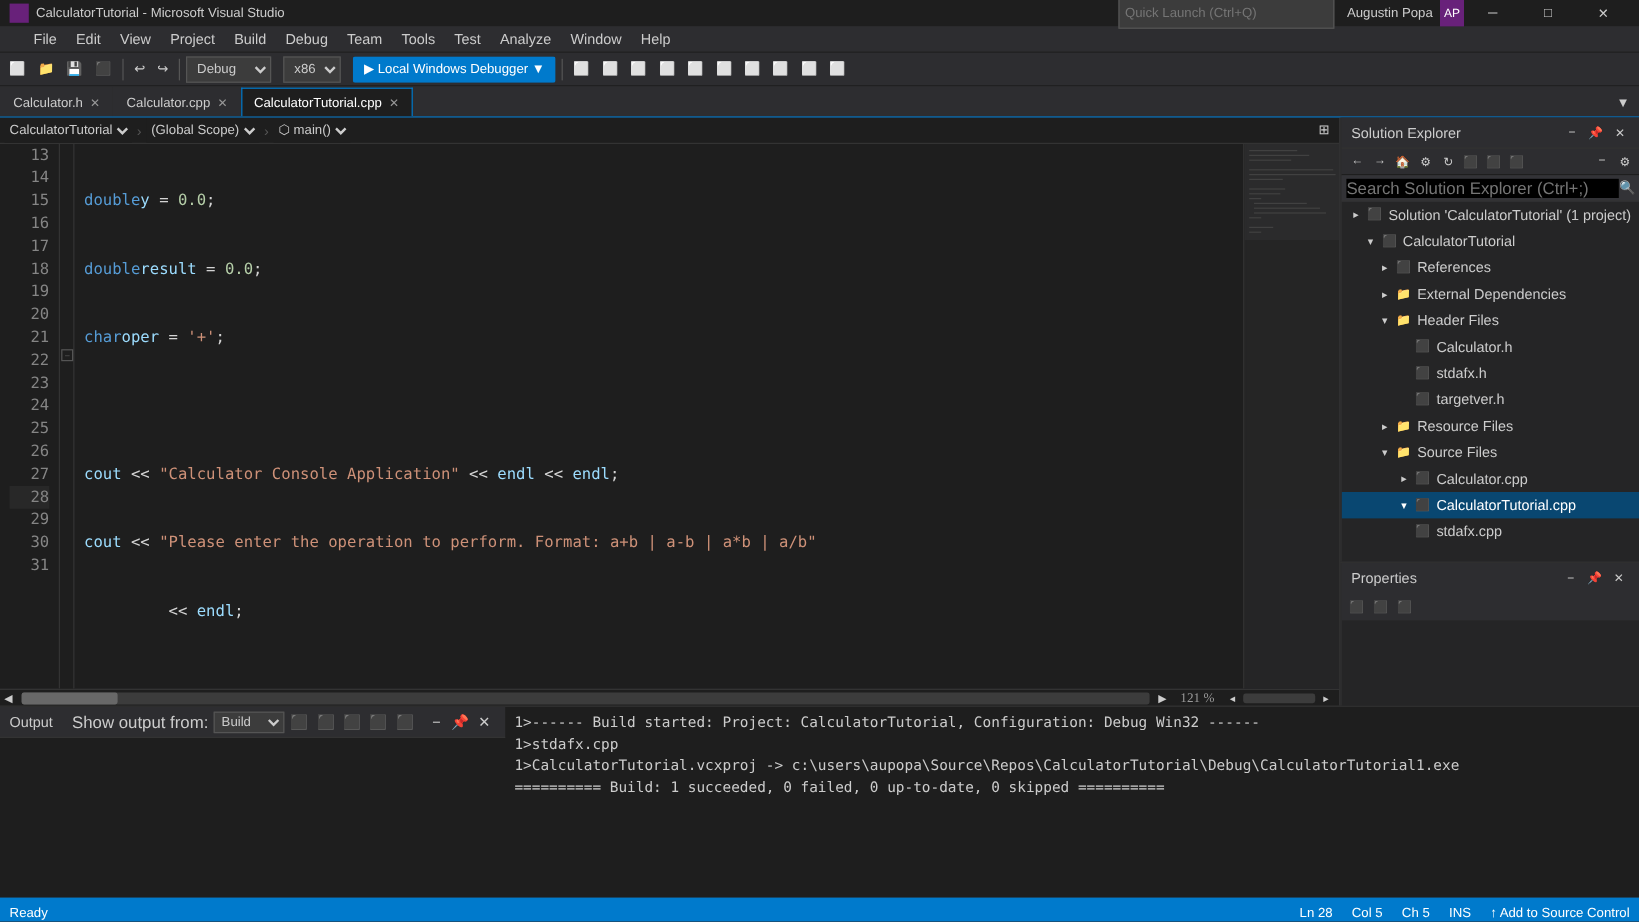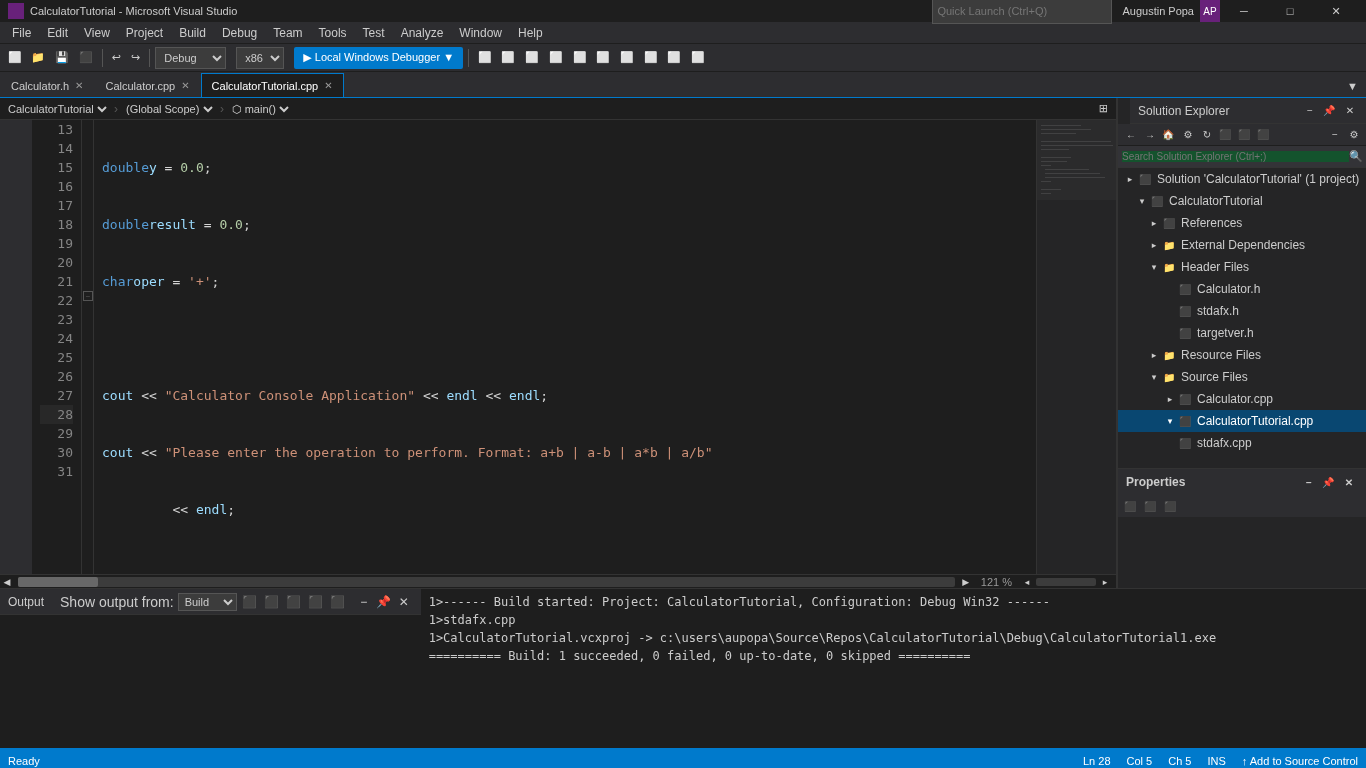--- a/index.html
+++ b/index.html
@@ -7,80 +7,80 @@
 
     
     #title-bar { height: 22px; background: #1e1e1e; display: flex; align-items: center; justify-content: space-between; padding: 0 8px; color: #ccc; font-size: 11px; }
     #title-bar-left { display: flex; align-items: center; gap: 6px; }
     #title-bar-right { display: flex; align-items: center; gap: 2px; }
     .title-bar-btn { width: 44px; height: 22px; display: flex; align-items: center; justify-content: center; cursor: pointer; font-size: 11px; color: #ccc; }
     #quick-launch { background: #3c3c3c; border: 1px solid #555; color: #ccc; height: 26px; width: 180px; padding: 0 4px; font-size: 11px; }
     .vs-logo { width: 16px; height: 16px; background: #68217a; display: inline-block; }
 
     
-    #menu-bar { height: 22px; background: #2d2d30; display: flex; align-items: center; padding: 0 4px; border-bottom: 1px solid #1e1e1e; }
+    #menu-bar { height: 22px; background: #2d2d30; display: flex; align-items: center; padding: 0 20px; border-bottom: 1px solid #1e1e1e; }
     .menu-item { padding: 0 8px; height: 22px; display: flex; align-items: center; cursor: pointer; color: #ccc; font-size: 12px; }
 
     
     #toolbar { height: 28px; background: #2d2d30; display: flex; align-items: center; padding: 0 4px; gap: 2px; border-bottom: 1px solid #1e1e1e; }
     .toolbar-btn { height: 22px; padding: 0 3px; display: flex; align-items: center; cursor: pointer; color: #ccc; font-size: 11px; border: 1px solid transparent; }
     .toolbar-separator { width: 1px; height: 18px; background: #555; margin: 0 3px; }
     .toolbar-dropdown { height: 22px; background: #3c3c3c; border: 1px solid #555; color: #ccc; font-size: 11px; padding: 0 4px; }
 
     
     #tab-bar { height: 26px; background: #2d2d30; display: flex; align-items: flex-end; padding: 0; border-bottom: 1px solid #007acc; overflow: hidden; }
     .tab { height: 24px; padding: 0 10px; display: flex; align-items: center; gap: 6px; cursor: pointer; font-size: 11px; color: #ccc; background: #2d2d30; border: 1px solid transparent; border-bottom: none; white-space: nowrap; }
     .tab.active { background: #1e1e1e; color: #fff; border-color: #007acc; border-bottom-color: #1e1e1e; }
     .tab-close { font-size: 10px; cursor: pointer; color: #999; }
     #tab-bar-right { margin-left: auto; display: flex; align-items: center; padding: 0 4px; }
 
     
     #main { display: flex; height: calc(768px - 22px - 22px - 28px - 26px - 22px - 22px - 20px); }
     #editor-breadcrumb { height: 22px; background: #1e1e1e; display: flex; align-items: center; border-bottom: 1px solid #333; padding: 0 4px; gap: 4px; }
     .breadcrumb-select { background: #1e1e1e; border: none; color: #ccc; font-size: 11px; height: 20px; }
-    #editor-scroll { flex: 1; display: flex; overflow: hidden; margin-left: 32px; }
+    #editor-scroll { flex: 1; display: flex; overflow: hidden; }
     #line-numbers { width: 50px; background: #1e1e1e; color: #858585; font-family: 'Consolas', monospace; font-size: 13px; padding: 0 8px; text-align: right; line-height: 19px; user-select: none; border-right: 1px solid #333; overflow: hidden; }
     #code-area { flex: 1; background: #1e1e1e; color: #d4d4d4; font-family: 'Consolas', monospace; font-size: 13px; line-height: 19px; padding: 0 8px; overflow: hidden; white-space: pre; }
     .code-line { height: 19px; display: flex; align-items: center; }
     .kw { color: #569cd6; }
     .str { color: #ce9178; }
     .num { color: #b5cea8; }
     .var { color: #9cdcfe; }
 
     
     #editor-bottom { height: 14px; background: #1e1e1e; border-top: 1px solid #333; display: flex; align-items: center; }
     #h-scrollbar-track { flex: 1; height: 10px; background: #3c3c3c; margin: 2px 4px; border-radius: 2px; }
     #h-scrollbar-thumb { width: 80px; height: 10px; background: #686868; border-radius: 2px; }
     .scroll-arrow { width: 14px; height: 14px; display: flex; align-items: center; justify-content: center; color: #ccc; cursor: pointer; font-size: 9px; }
 
     
     #minimap { width: 80px; background: #252526; border-left: 1px solid #333; overflow: hidden; }
 
     
     #solution-explorer { width: 250px; background: #252526; border-left: 1px solid #333; display: flex; flex-direction: column; }
-    #se-header { height: 26px; background: #2d2d30; display: flex; align-items: center; padding: 0 8px; border-bottom: 1px solid #333; font-size: 12px; color: #ccc; margin-left: 12px; }
+    #se-header { height: 26px; background: #2d2d30; display: flex; align-items: center; padding: 0 8px; border-bottom: 1px solid #333; font-size: 12px; color: #ccc; }
     #se-header-title { font-size: 12px; color: #ccc; flex: 1; }
     #se-toolbar { height: 22px; background: #2d2d30; display: flex; align-items: center; padding: 0 4px; border-bottom: 1px solid #1e1e1e; gap: 1px; }
     .se-btn { width: 18px; height: 18px; display: flex; align-items: center; justify-content: center; cursor: pointer; color: #ccc; font-size: 10px; }
     #se-search { height: 22px; background: #333337; border-bottom: 1px solid #333; display: flex; align-items: center; padding: 0 4px; }
-    #se-search input { flex: 1; background: #14532d; border: none; color: #ccc; font-size: 10px; outline: none; }
+    #se-search input { flex: 1; background: #000000; border: none; color: #ccc; font-size: 14px; outline: none; }
     #se-tree { flex: 1; overflow-y: auto; overflow-x: hidden; font-size: 12px; }
     .tree-item { height: 22px; display: flex; align-items: center; padding-left: 4px; cursor: pointer; color: #ccc; white-space: nowrap; }
     .tree-item.selected { background: #094771; color: #fff; }
     .tree-arrow { width: 16px; display: inline-flex; align-items: center; justify-content: center; flex-shrink: 0; font-size: 9px; }
     .tree-icon { width: 16px; height: 16px; display: inline-flex; align-items: center; justify-content: center; flex-shrink: 0; font-size: 10px; margin-right: 3px; }
     .icon-folder { color: #dcb67a; }
     .icon-cpp { color: #9b9; }
     .icon-h { color: #9b9; }
     .icon-project { color: #68ade0; }
     .icon-solution { color: #68ade0; }
     .icon-ref { color: #ccc; }
 
     
-    #properties { height: 120px; background: #252526; border-left: 1px solid #333; border-top: 1px solid #333; font-weight: bold; }
+    #properties { height: 120px; background: #252526; border-left: 1px solid #333; border-top: 1px solid #333; }
     #props-header { height: 26px; background: #2d2d30; display: flex; align-items: center; padding: 0 8px; font-size: 12px; color: #ccc; }
     #props-toolbar { height: 22px; background: #2d2d30; display: flex; align-items: center; padding: 0 4px; gap: 2px; }
 
     
     #output-panel { height: 160px; background: #1e1e1e; border-top: 1px solid #333; display: flex; }
     #output-header { height: 26px; background: #2d2d30; display: flex; align-items: center; padding: 0 8px; gap: 8px; border-bottom: 1px solid #333; }
     #output-title { font-size: 12px; color: #ccc; font-weight: normal; }
     #output-controls { display: flex; align-items: center; gap: 4px; margin-left: 8px; }
     #output-source-label { font-size: 14px; color: #ccc; }
     #output-source-select { background: #3c3c3c; border: 1px solid #555; color: #ccc; font-size: 11px; height: 18px; padding: 0 2px; }
@@ -279,21 +279,21 @@
       </div>
 
     </div>
 
     <div id="editor-bottom">
       <div class="scroll-arrow">◀</div>
       <div id="h-scrollbar-track">
         <div id="h-scrollbar-thumb"></div>
       </div>
       <div class="scroll-arrow">▶</div>
-      <div style="padding: 0 8px; font-size:11px; color:#999;">121 %</div>
+      <div style="padding: 0 8px; font-size:11px; color:#999;font-family:Liberation Serif, serif;">121 %</div>
       <div style="display:flex;gap:2px;padding-right:4px;">
         <div class="scroll-arrow">◂</div>
         <div style="width:60px;height:8px;background:#3c3c3c;margin-top:3px;border-radius:2px;"></div>
         <div class="scroll-arrow">▸</div>
       </div>
     </div>
 
   </div>
 
   <div style="width:250px;display:flex;flex-direction:column;border-left:1px solid #333;">

